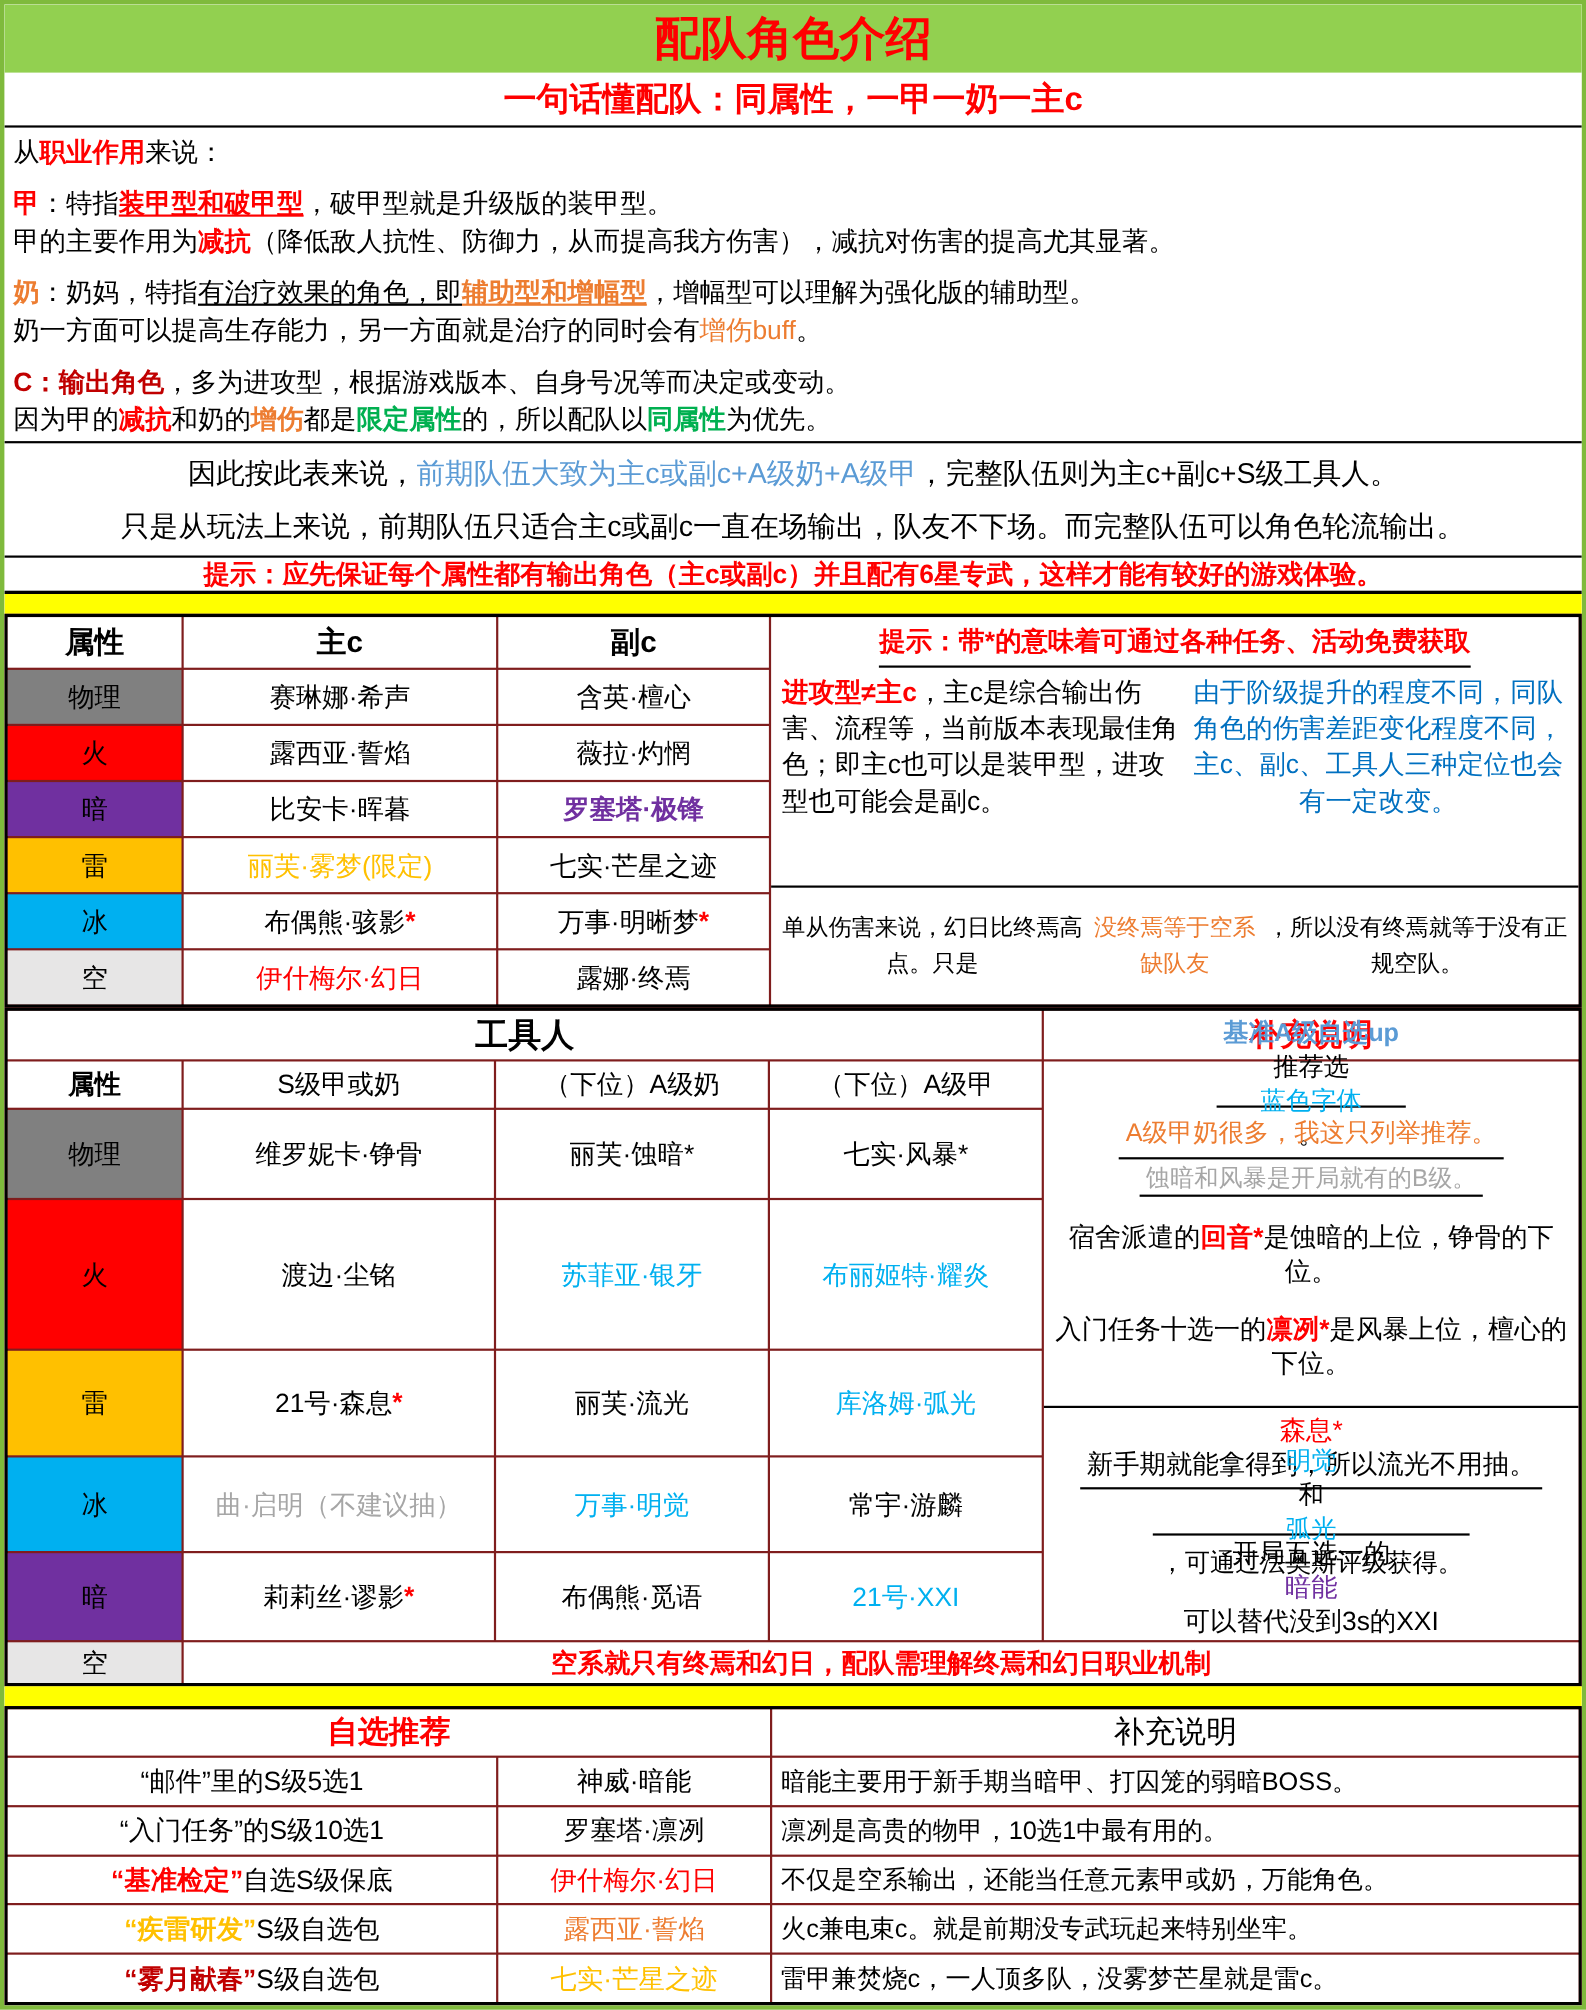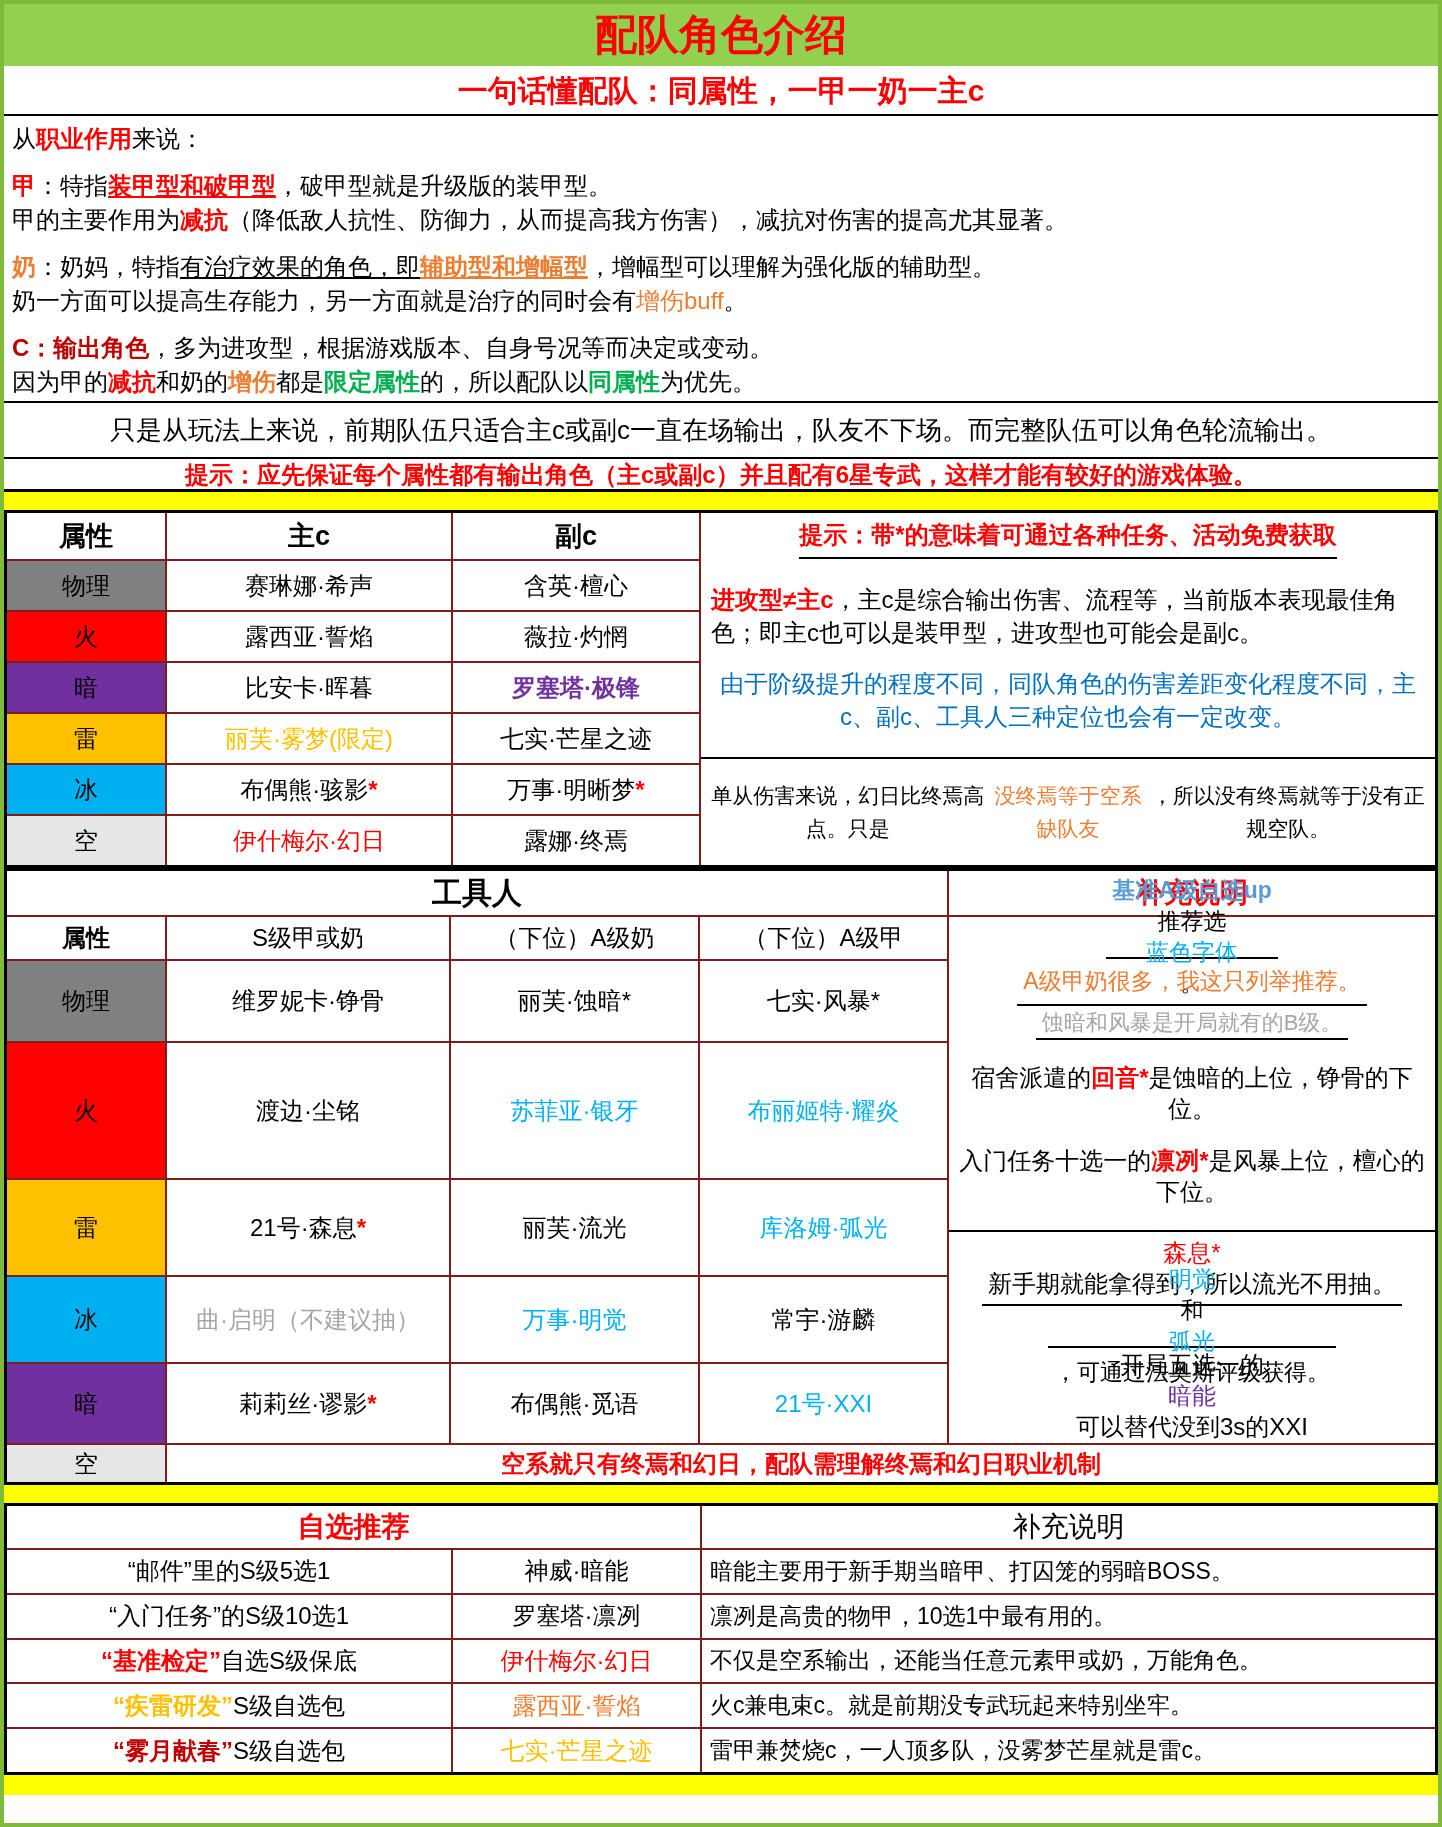--- a/index.html
+++ b/index.html
@@ -33,21 +33,21 @@
   .cell{background:#fff; display:flex; align-items:center; justify-content:center;
         text-align:center; font-size:24px; padding:1px 4px;}
   .hd{font-weight:bold; font-size:27px;}
 
   
   .t1{grid-template-columns:158px 284px 246px 1fr; grid-template-rows:46px repeat(6,1fr); height:358px;}
   .t1 .panel{background:#fff; display:flex; flex-direction:column; padding:0;}
   .p-tip{height:46px; border-bottom:2px solid #000; display:flex; align-items:center;
          justify-content:center; color:#FF0000; font-weight:bold; font-size:24px;}
   .p-mid{height:200px; border-bottom:2px solid #000; padding:6px 10px; display:flex;
-         flex-direction:column; justify-content:space-evenly; font-size:24px;}
+         flex-direction:row; justify-content:space-evenly; font-size:24px;}
   .p-mid p{line-height:33px;}
   .p-mid .p1{text-align:left;}
   .p-mid .p2{text-align:center; color:#0070C0;}
   .p-bot{flex:1; display:flex; align-items:center; justify-content:center;
          text-align:center; font-size:21px; line-height:33px; padding:16px 8px;}
 
   
   .t2{grid-template-columns:158px 282px 247px 247px 1fr;
       grid-template-rows:44px 42px 80px 135px 95px 85px 79px 37px; height:617px;}
   .t2-banner{font-size:30px; font-weight:bold;}
@@ -79,20 +79,21 @@
   <p><span>从</span><span class="red bold">职业作用</span><span>来说：</span></p>
   <p class="mt"><span class="red bold">甲</span><span>：特指</span><span class="red bold u">装甲型和破甲型</span><span>，破甲型就是升级版的装甲型。</span></p>
   <p><span>甲的主要作用为</span><span class="red bold">减抗</span><span>（降低敌人抗性、防御力，从而提高我方伤害），减抗对伤害的提高尤其显著。</span></p>
   <p class="mt"><span class="orange bold">奶</span><span>：奶妈，特指</span><span class="u">有治疗效果的角色，即</span><span class="orange bold u">辅助型和增幅型</span><span>，增幅型可以理解为强化版的辅助型。</span></p>
   <p><span>奶一方面可以提高生存能力，另一方面就是治疗的同时会有</span><span class="orange">增伤buff</span><span>。</span></p>
   <p class="mt"><span class="darkred bold">C：输出角色</span><span>，多为进攻型，根据游戏版本、自身号况等而决定或变动。</span></p>
   <p><span>因为甲的</span><span class="red bold">减抗</span><span>和奶的</span><span class="orange bold">增伤</span><span>都是</span><span class="green bold">限定属性</span><span>的，所以配队以</span><span class="green bold">同属性</span><span>为优先。</span></p>
 </div>
 
 <div class="summary">
+  <p><span>因此按此表来说，</span><span class="sblue">前期队伍大致为主c或副c+A级奶+A级甲</span><span>，完整队伍则为主c+副c+S级工具人。</span></p>
   <p>只是从玩法上来说，前期队伍只适合主c或副c一直在场输出，队友不下场。而完整队伍可以角色轮流输出。</p>
 </div>
 
 <div class="warning">提示：应先保证每个属性都有输出角色（主c或副c）并且配有6星专武，这样才能有较好的游戏体验。</div>
 
 <div class="ybar"></div>
 
 <div class="grid t1">
   <div class="cell hd" style="grid-area:1/1">属性</div>
   <div class="cell hd" style="grid-area:1/2">主c</div>

